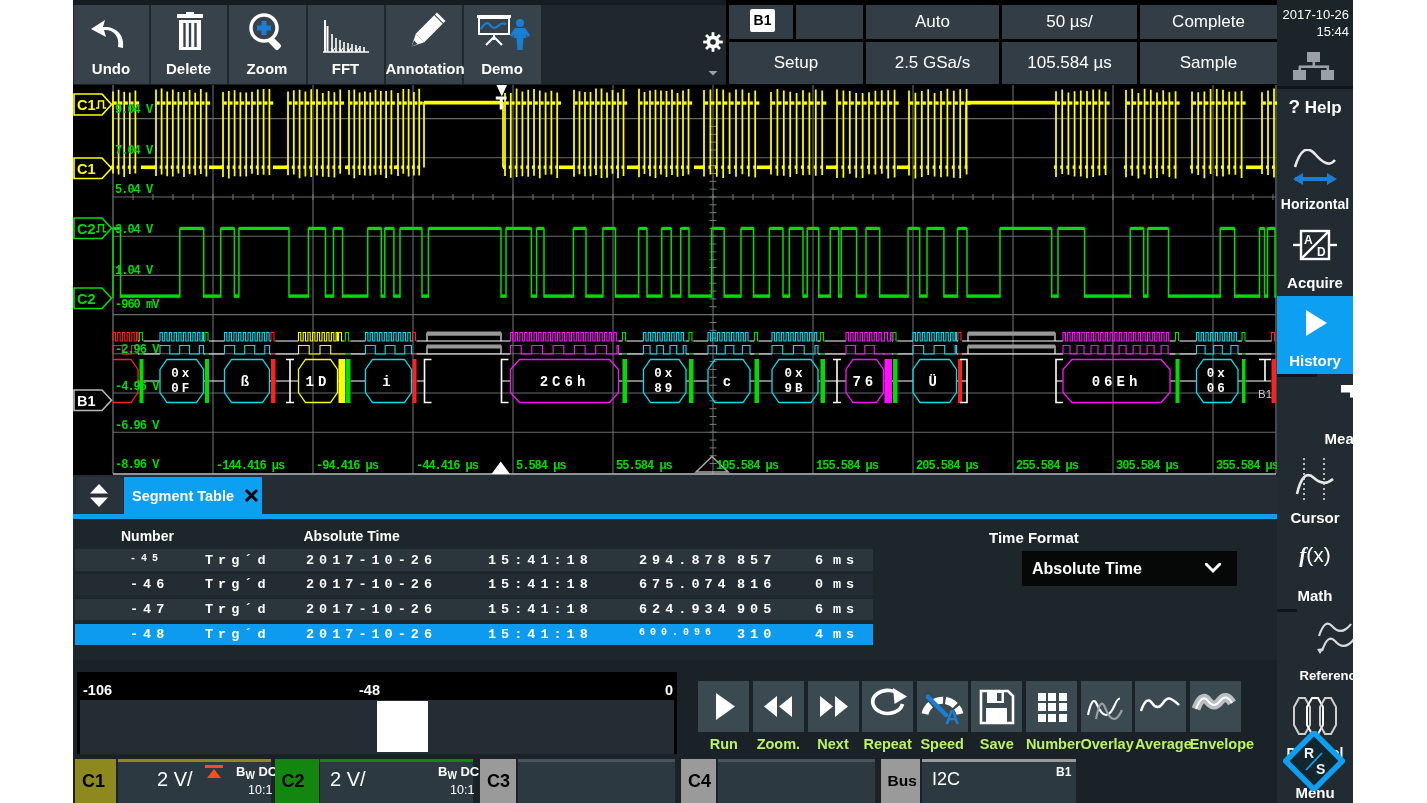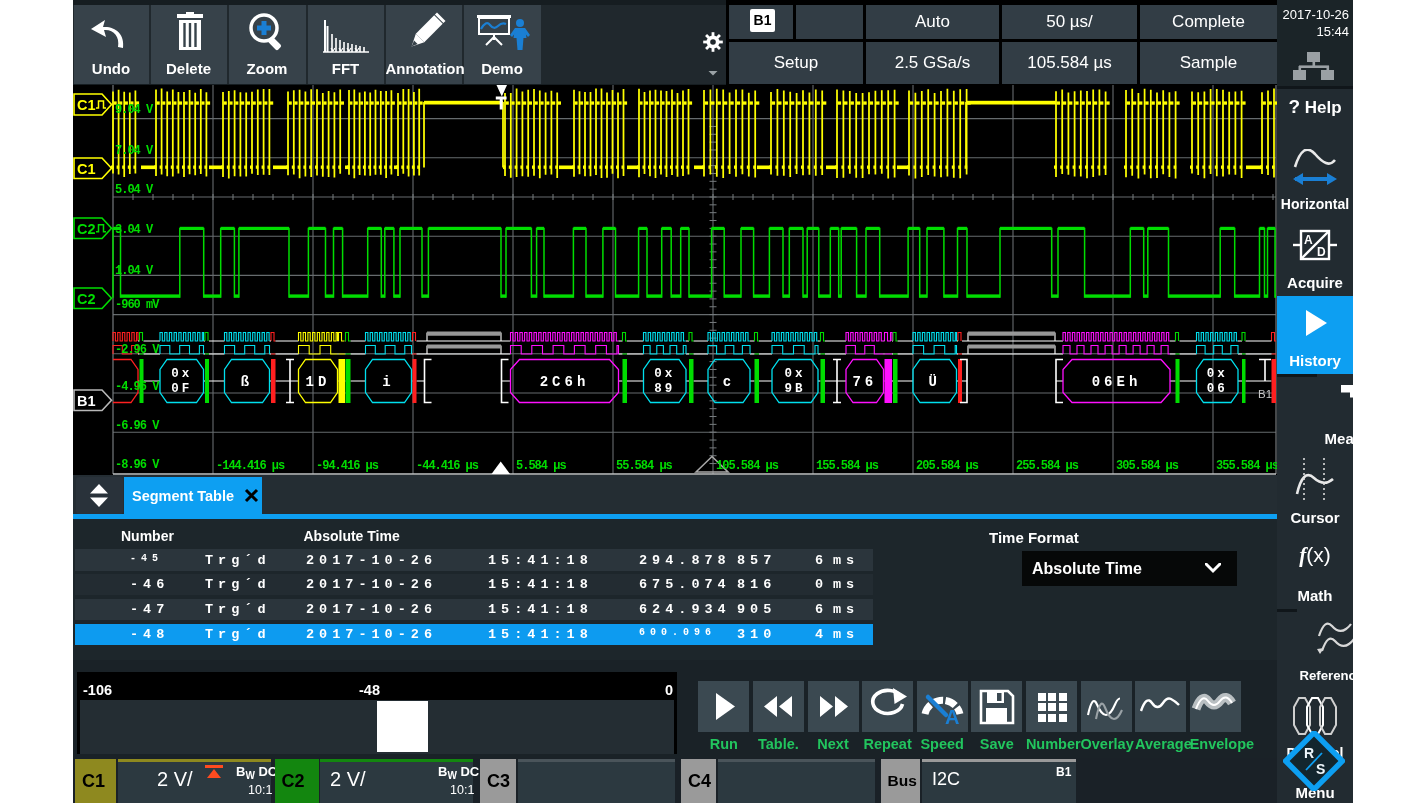--- a/index.html
+++ b/index.html
@@ -4,21 +4,21 @@
 html,body{width:1427px;height:803px;background:#fff;font-family:"Liberation Sans",sans-serif;overflow:hidden}
 #ui{position:absolute;left:73px;top:0;width:1280px;height:803px;background:#1d262b;overflow:hidden}
 .abs{position:absolute}
 .tbbtn{position:absolute;top:5px;height:79px;background:#37424a;color:#fff}
 .tblab{position:absolute;bottom:7px;width:100%;text-align:center;font-size:15px;font-weight:700;color:#fff}
 .cell{position:absolute;background:#323d45;color:#fff;display:flex;align-items:center;justify-content:center;font-size:17px}
 .sbitem{position:absolute;left:1204px;width:76px;background:#222b31;color:#fff}
 .sblab{position:absolute;bottom:5px;width:100%;text-align:center;font-size:14px;font-weight:700;color:#fff}
 .seprow{position:absolute;left:1204px;width:76px;height:3px;background:#10161a}
 .btn2{position:absolute;width:51px;height:51px;background:#3b4951}
-.btn2l{position:absolute;top:55px;width:100%;text-align:center;font-size:14.5px;font-weight:700;color:#22c55e;white-space:nowrap}
+.btn2l{position:absolute;top:55px;width:100%;text-align:center;font-size:14.5px;font-weight:700;color:#bef264;white-space:nowrap}
 .chlab{position:absolute;color:#000;font-size:18px;font-weight:700;display:flex;align-items:center;padding-left:7px}
 .chinfo{position:absolute;background:#2c3940}
 </style></head><body>
 <div id="ui">
 
 <div class="abs" style="left:0;top:0;width:1204px;height:85px;background:#161d21"></div>
 <div class="abs" style="left:0;top:5px;width:653px;height:79px;background:#20282d"></div>
 <div class="tbbtn" style="left:0.5px;width:75px">
       <svg width="50" height="40" viewBox="0 0 50 40" style="position:absolute;left:13px;top:9px">
         <g transform="translate(50,0) scale(-1,1)">
@@ -757,21 +757,21 @@
 <div class="abs" style="left:10px;top:682px;color:#fff;font-size:14.5px;font-weight:700">-106</div>
 <div class="abs" style="left:286px;top:682px;color:#fff;font-size:14.5px;font-weight:700">-48</div>
 <div class="abs" style="left:592px;top:682px;color:#fff;font-size:14.5px;font-weight:700">0</div>
 <div class="abs" style="left:7px;top:700px;width:593.5px;height:53.5px;background:#242d33"></div>
 <div class="abs" style="left:304px;top:700.5px;width:51px;height:51.5px;background:#fff"></div>
 <div class="btn2" style="left:625.3px;top:680.5px"><svg width="51" height="51" viewBox="0 0 51 51">
         <path d="M18 12 L37 25.5 L18 39 Z" fill="#fff"></path>
       </svg><div class="btn2l">Run</div></div>
 <div class="btn2" style="left:679.9px;top:680.5px"><svg width="51" height="51" viewBox="0 0 51 51">
         <path d="M24 15 L11 25.5 L24 36 Z M39 15 L26 25.5 L39 36 Z" fill="#fff"></path>
-      </svg><div class="btn2l">Table.</div></div>
+      </svg><div class="btn2l">Zoom.</div></div>
 <div class="btn2" style="left:734.5px;top:680.5px"><svg width="51" height="51" viewBox="0 0 51 51">
         <path d="M12 15 L25 25.5 L12 36 Z M27 15 L40 25.5 L27 36 Z" fill="#fff"></path>
       </svg><div class="btn2l">Next</div></div>
 <div class="btn2" style="left:789.1px;top:680.5px"><svg width="51" height="51" viewBox="0 0 51 51">
         <g stroke="#fff" stroke-width="3.6" fill="none">
           <path d="M39 15.5 A15 11.5 0 1 0 40.5 23"></path>
         </g>
         <path d="M31 7 L45 15.5 L32.5 23 Z" fill="#fff"></path>
       </svg><div class="btn2l">Repeat</div></div>
 <div class="btn2" style="left:843.7px;top:680.5px"><svg width="51" height="51" viewBox="0 0 51 51">

